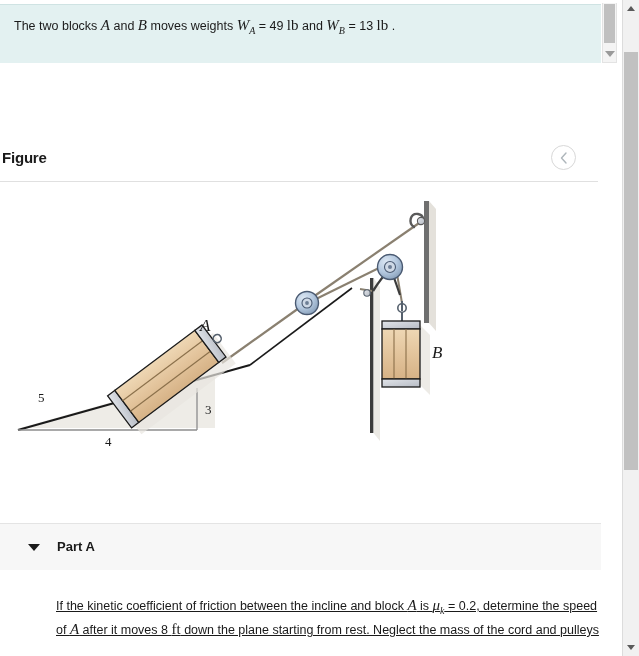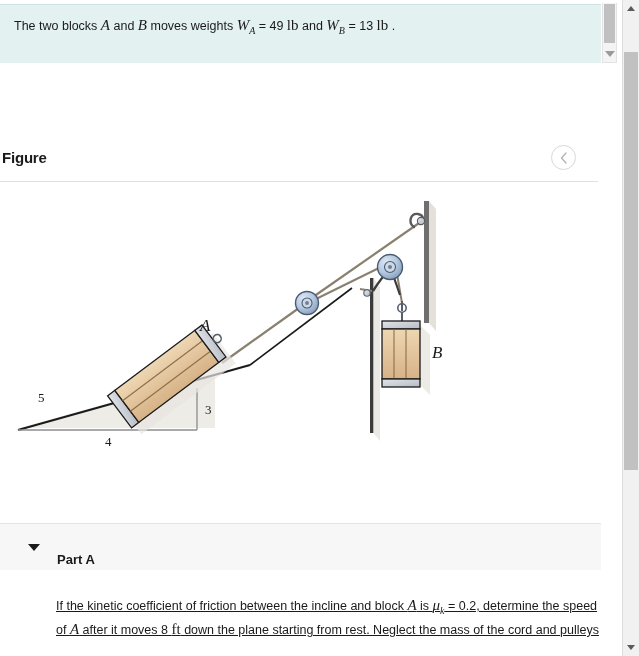--- a/index.html
+++ b/index.html
@@ -113,21 +113,21 @@
     position: relative; width: 601px; height: 47px;
     background: #f7f7f7; border-top: 1px solid #e4e4e4;
   }
   .part-toggle {
     position: absolute; left: 28px; top: 20px;
     width: 0; height: 0; border-left: 6px solid transparent;
     border-right: 6px solid transparent; border-top: 7px solid #1a1a1a;
     cursor: pointer;
   }
   .part-label {
-    position: absolute; left: 57px; top: 28px;
+    position: absolute; left: 57px; top: 15px;
     font-size: 13px; font-weight: bold; color: #1a1a1a;
   }
   .part-body {
     position: relative; padding: 26px 0 0 56px; width: 601px;
   }
   .part-text {
     font-size: 12.5px; color: #1a1a1a; line-height: 19px; white-space: nowrap; text-decoration: underline;
   }
   .part-bold {
     font-size: 12.5px; font-weight: bold; color: #1a1a1a; margin-top: 15px; white-space: nowrap;

